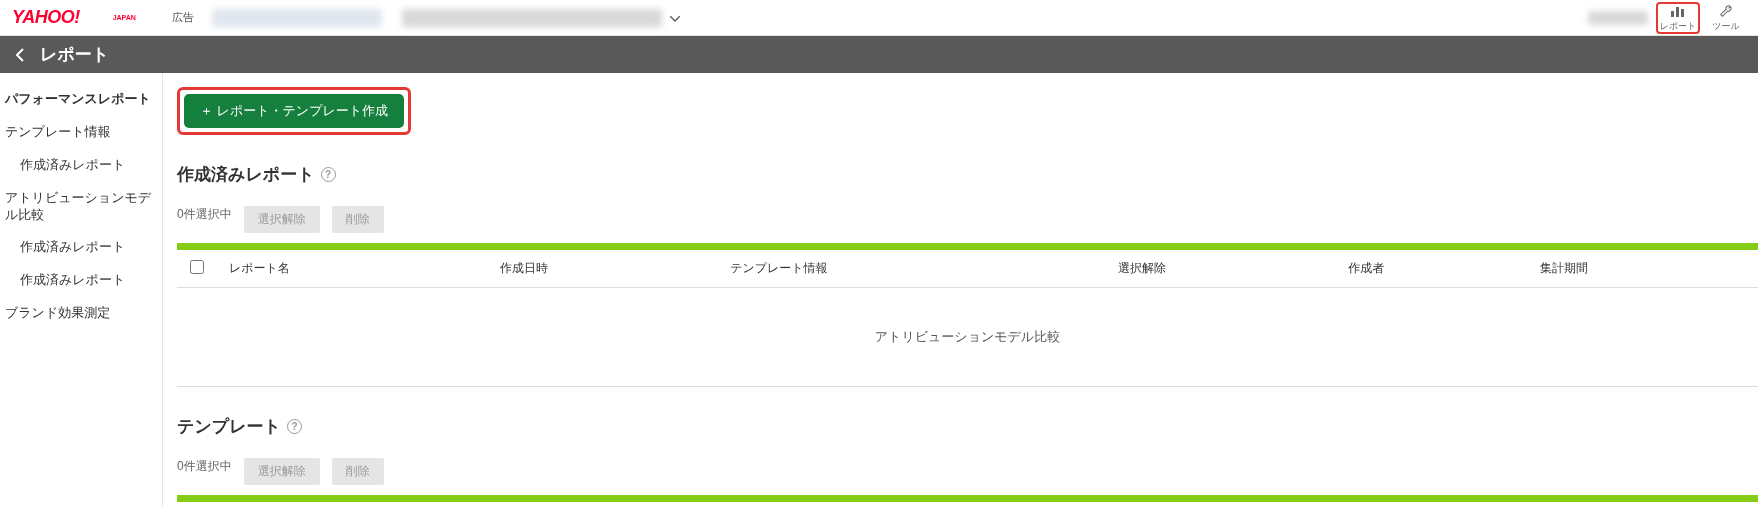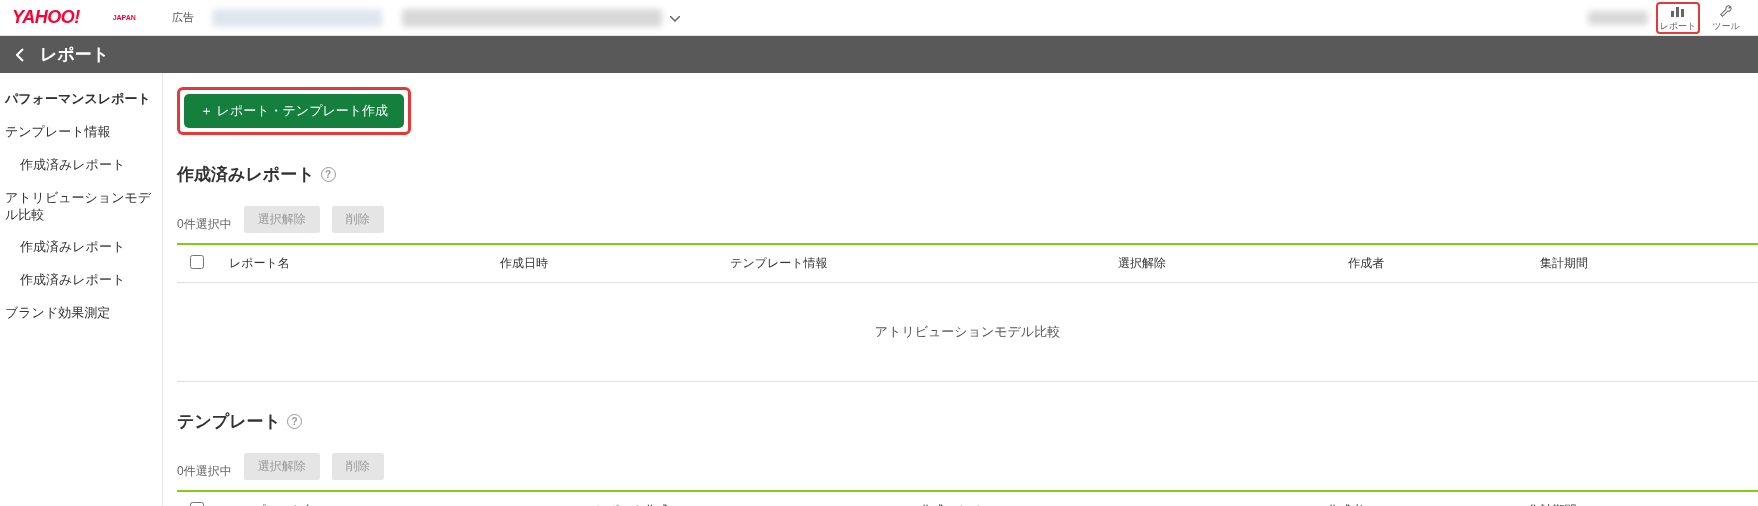--- a/index.html
+++ b/index.html
@@ -34,25 +34,25 @@
     .side-item.indent { padding-left:20px; }
     .side-item.active { font-weight:700; }
 
     .btn-create { display:inline-flex; align-items:center; background:#15803d; color:#fff; border:none; padding:8px 16px; font-size:13px; border-radius:5px; cursor:pointer; }
     .btn-create-wrap { display:inline-block; padding:4px; border:3px solid #e53935; border-radius:6px; margin-left:14px; }
 
     .section { margin-top:28px; padding-left:14px; }
     .section-title { font-size:17px; font-weight:700; display:flex; align-items:center; gap:6px; }
     .help-icon { width:15px; height:15px; border:1px solid #999; border-radius:50%; color:#999; font-size:10px; display:inline-flex; align-items:center; justify-content:center; }
 
-    .controls-row { display:flex; align-items:flex-end; gap:12px; margin-top:20px; font-size:12px; color:#666; }
+    .controls-row { display:flex; align-items:flex-start; gap:12px; margin-top:20px; font-size:12px; color:#666; }
     .disabled-btn { background:#e5e5e5; color:#999; border:none; padding:5px 14px; font-size:12px; border-radius:2px; cursor:not-allowed; }
 
     table.data { width:100%; border-collapse:collapse; margin-top:10px; }
-    table.data th { text-align:left; font-weight:400; font-size:12px; color:#333; border-top:2px solid #84cc16; border-bottom:1px solid #ddd; padding:10px 12px; }
+    table.data th { text-align:left; font-weight:400; font-size:12px; color:#333; border-top:7px solid #84cc16; border-bottom:1px solid #ddd; padding:10px 12px; }
     table.data th.cb { width:40px; text-align:center; }
     .empty-row td { text-align:center; padding:40px 0; font-size:13px; color:#555; border-bottom:1px solid #ddd; }
     input[type="checkbox"].hdr-cb { width:14px; height:14px; accent-color:#1a73e8; }
   </style>
 </head>
 <body>
 
 <div class="top-header">
   <div class="logo">
     <span class="logo-yahoo">YAHOO!</span>

